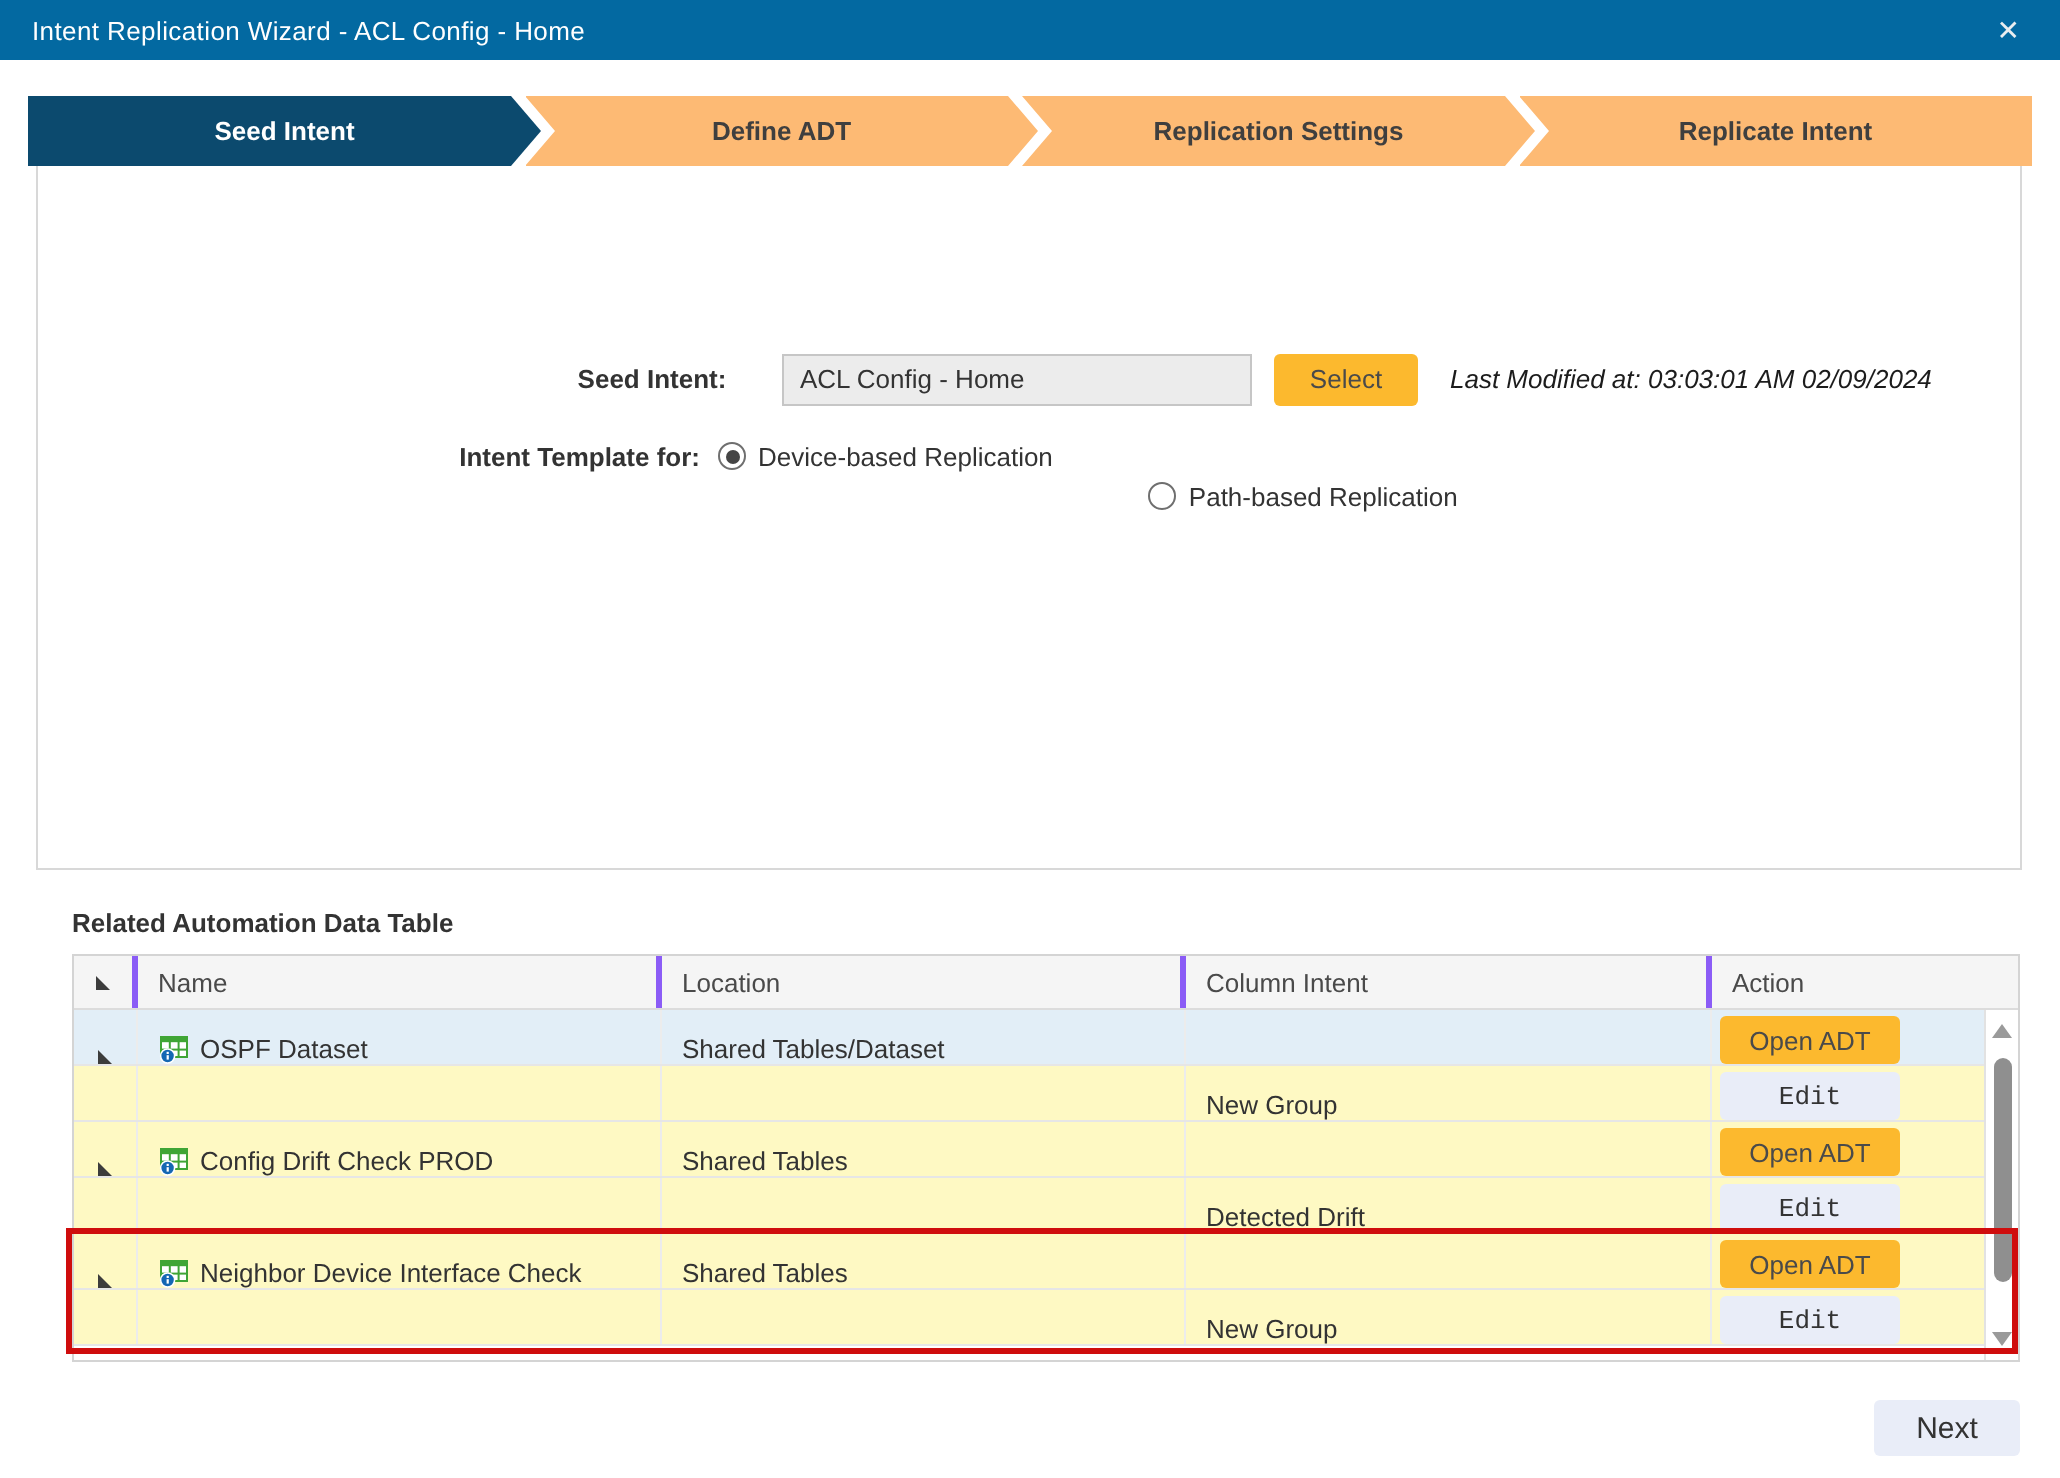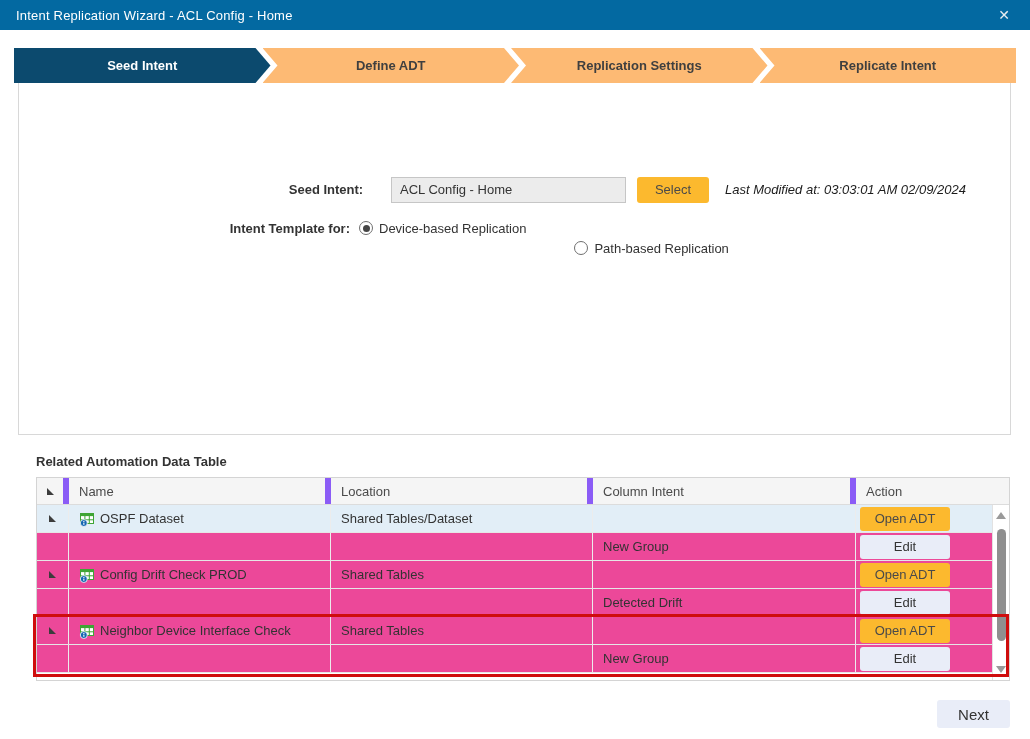--- a/index.html
+++ b/index.html
@@ -41,40 +41,40 @@
   .radio.sel::after { content:""; position:absolute; left:2.5px; top:2.5px; width:7px; height:7px; border-radius:50%; background:#454545; }
   .radio-opt { display:flex; align-items:center; }
   .radio-opt.second { margin-left:48px;margin-top:40px; }
 
   
   .section-title { position:absolute; left:36px; top:454px; font-size:13px; font-weight:bold; color:#333; }
 
   .grid { position:absolute; left:36px; top:477px; width:974px; height:204px; border:1px solid #d4d4d4;
           background:#fff; font-size:13px; color:#333; }
   .grid-header { display:flex; height:27px; background:#f5f5f5; border-bottom:1px solid #dcdcdc; align-items:center; color:#4a4a4a; }
-  .hcell { height:100%; display:flex; align-items:center; padding-left:10px; border-right:6px solid #8b5cf6; }
+  .hcell { height:100%; display:flex; align-items:center; padding-left:10px; border-right:3px solid #8b5cf6; }
   .hcell.col-act { border-right:none; }
   .col-exp  { width:32px; justify-content:center; padding-left:0; }
   .col-name { width:262px; }
   .col-loc  { width:262px; }
   .col-grp  { width:263px; }
   .col-act  { flex:1; }
 
-  .grid-row { display:flex; height:28px; align-items:center; border-bottom:1px solid #e6e6e6; background:#ec4899; }
+  .grid-row { display:flex; height:28px; align-items:center; border-bottom:1px solid #e6e6e6; background:#fef9c3; }
   .grid-row.hl { background:#e2eef7; }
-  .cell { height:100%; display:flex; align-items:center; padding-left:10px; border-right:1px solid #ececec; }
+  .cell { height:100%; display:flex; align-items:flex-end; padding-left:10px; border-right:1px solid #ececec; }
   .cell.col-exp { justify-content:center; padding-left:0; }
   .cell.col-act { border-right:none; padding-left:4px; }
   .tri { width:0; height:0; border-bottom:7px solid #3c3c3c; border-right:7px solid transparent; cursor:pointer; }
   .adt-ico { display:inline-flex; width:16px; height:16px; margin-right:5px; flex:0 0 auto; }
 
   .btn-yellow { width:90px; height:24px; background:#fcb92e; border:none; border-radius:3px; font-size:13px;
                 color:#4a4a4a; cursor:pointer; font-family:"Liberation Sans", sans-serif; }
   .btn-soft { width:90px; height:24px; background:#e9edf8; border:none; border-radius:3px; font-size:13px;
-              color:#333; cursor:pointer; font-family:Liberation Sans, sans-serif; }
+              color:#333; cursor:pointer; font-family:Liberation Mono, monospace; }
 
   
   .vscroll { position:absolute; top:27px; right:0; bottom:0; width:17px; background:#fff; border-left:1px solid #e2e2e2; }
   .sb-up { position:absolute; top:7px; left:3px; width:0; height:0; border-left:5px solid transparent;
            border-right:5px solid transparent; border-bottom:7px solid #9a9a9a; cursor:pointer; }
   .sb-down { position:absolute; bottom:7px; left:3px; width:0; height:0; border-left:5px solid transparent;
              border-right:5px solid transparent; border-top:7px solid #9a9a9a; cursor:pointer; }
   .sb-thumb { position:absolute; left:4px; top:24px; width:9px; height:112px; background:#8f8f8f; border-radius:5px; cursor:pointer; }
 
   .red-box { position:absolute; left:33px; top:614px; width:976px; height:63px; border:3px solid #cf0d0d;

